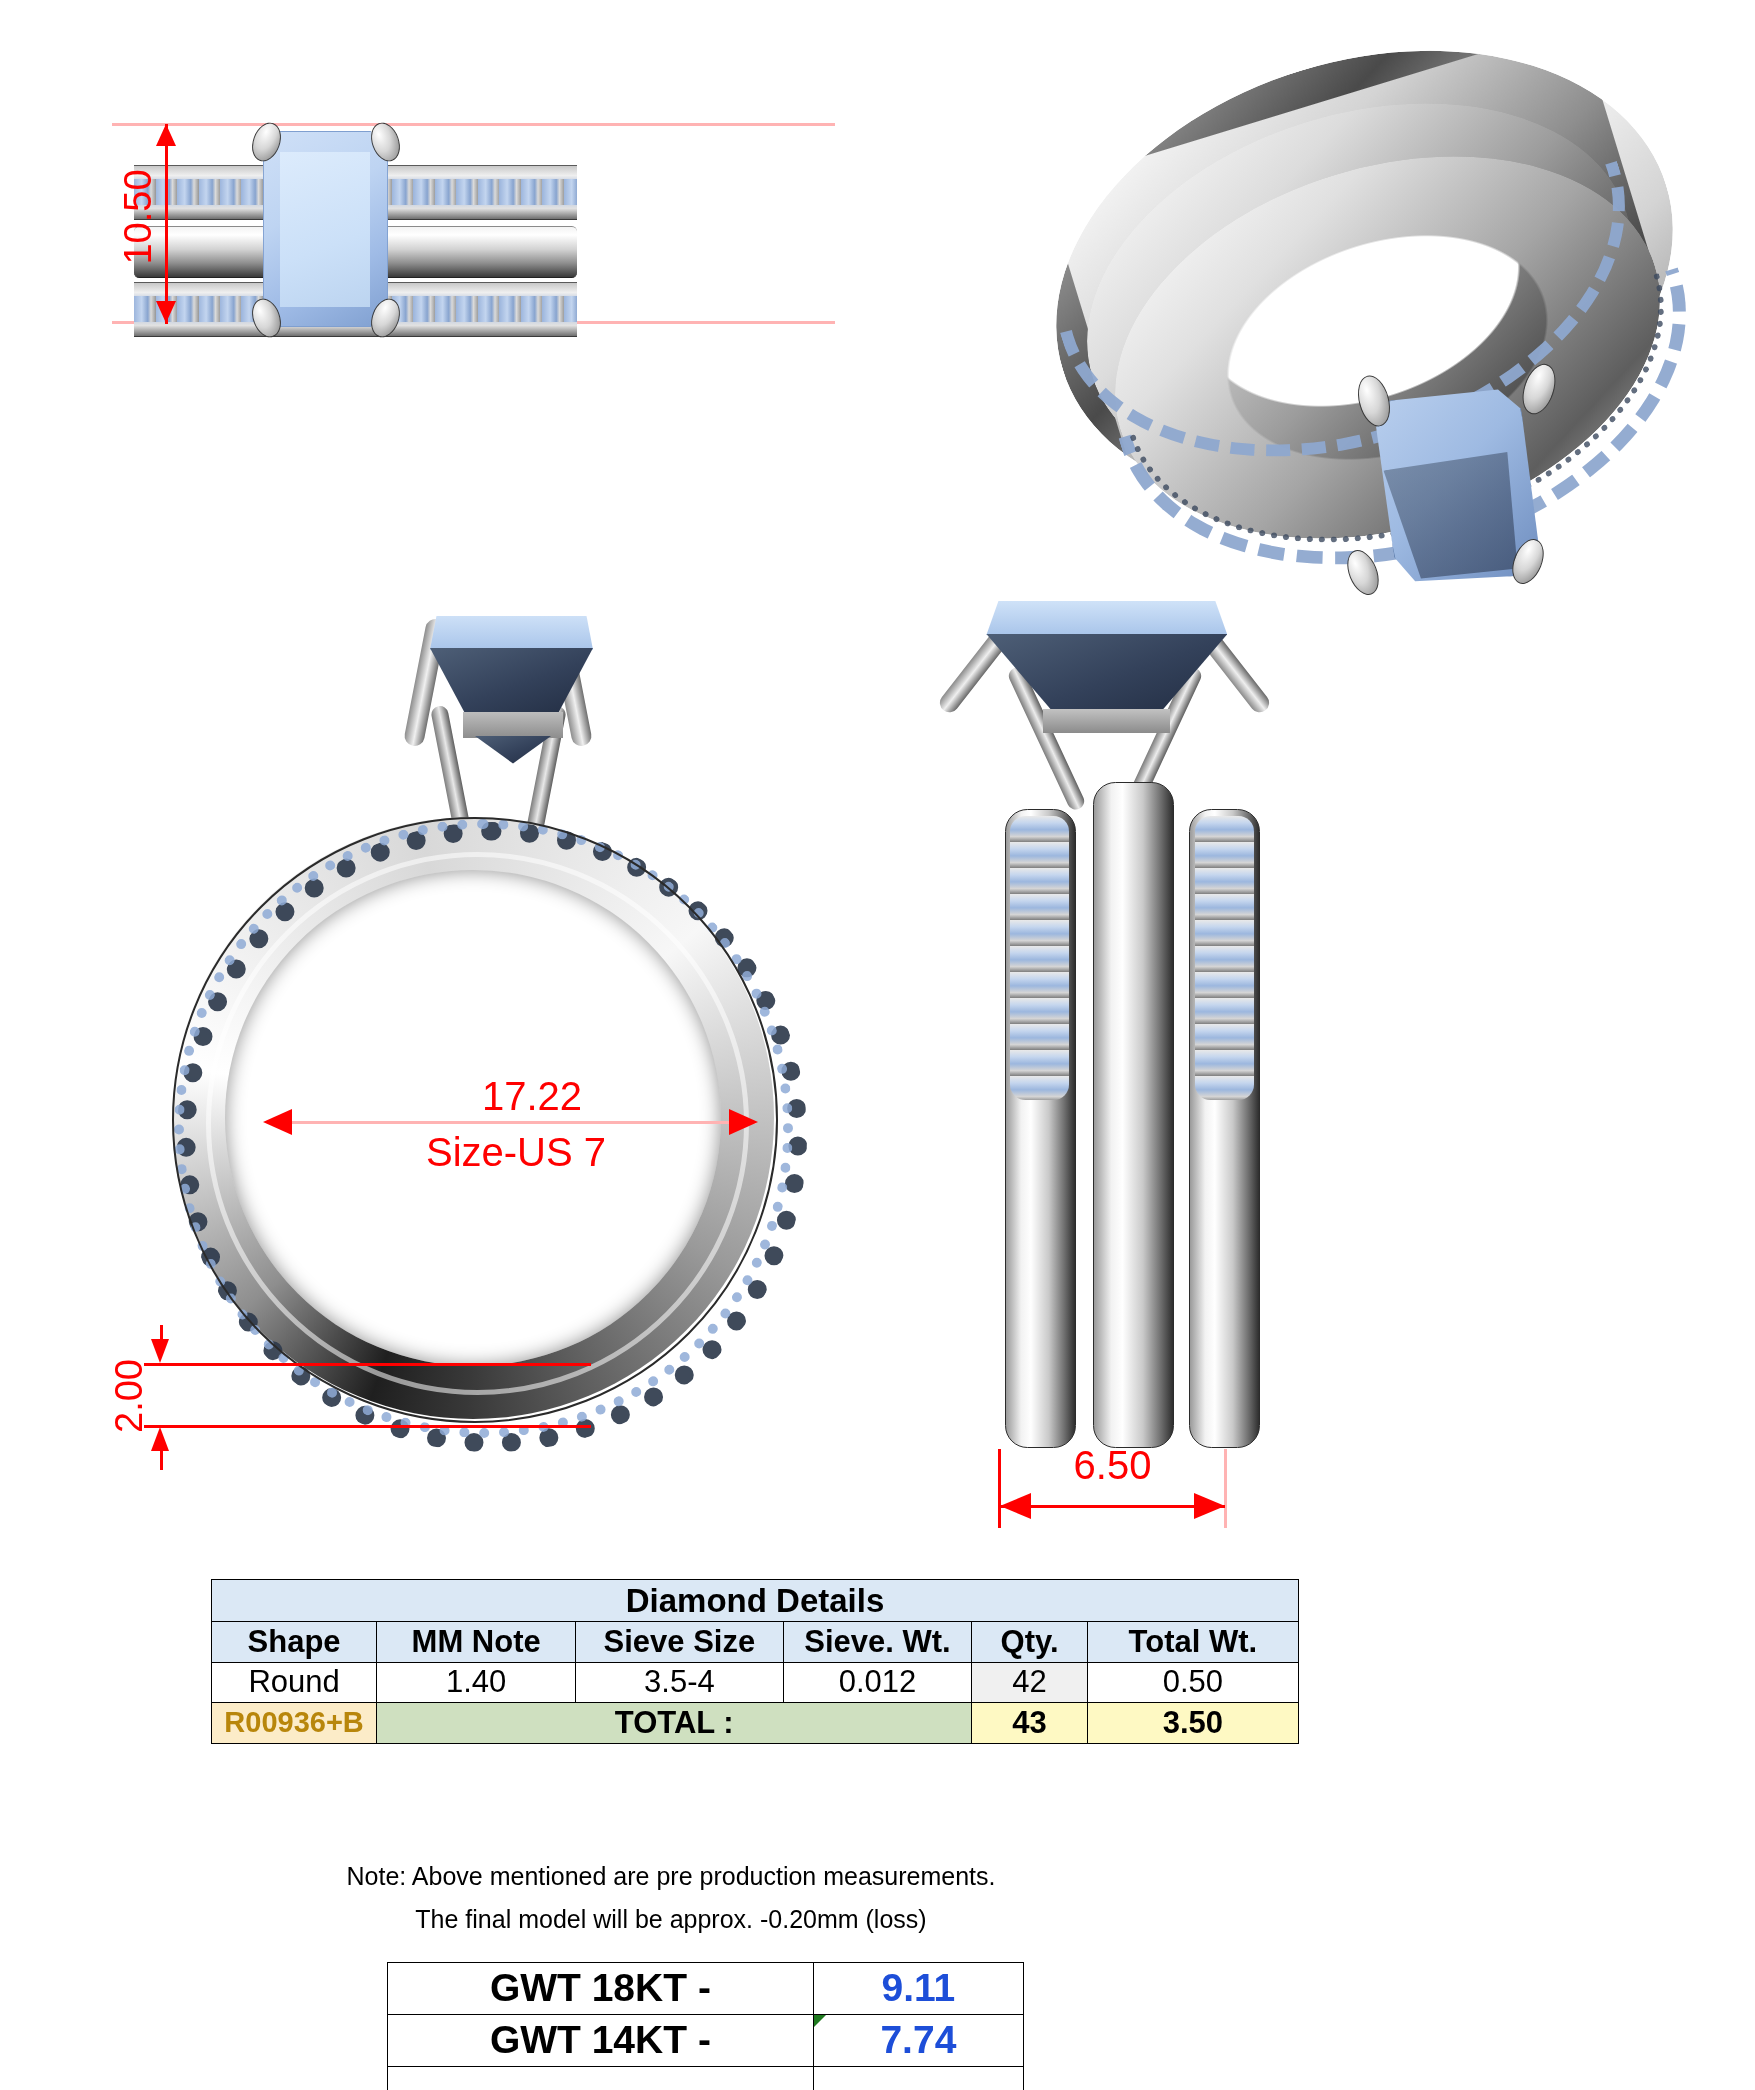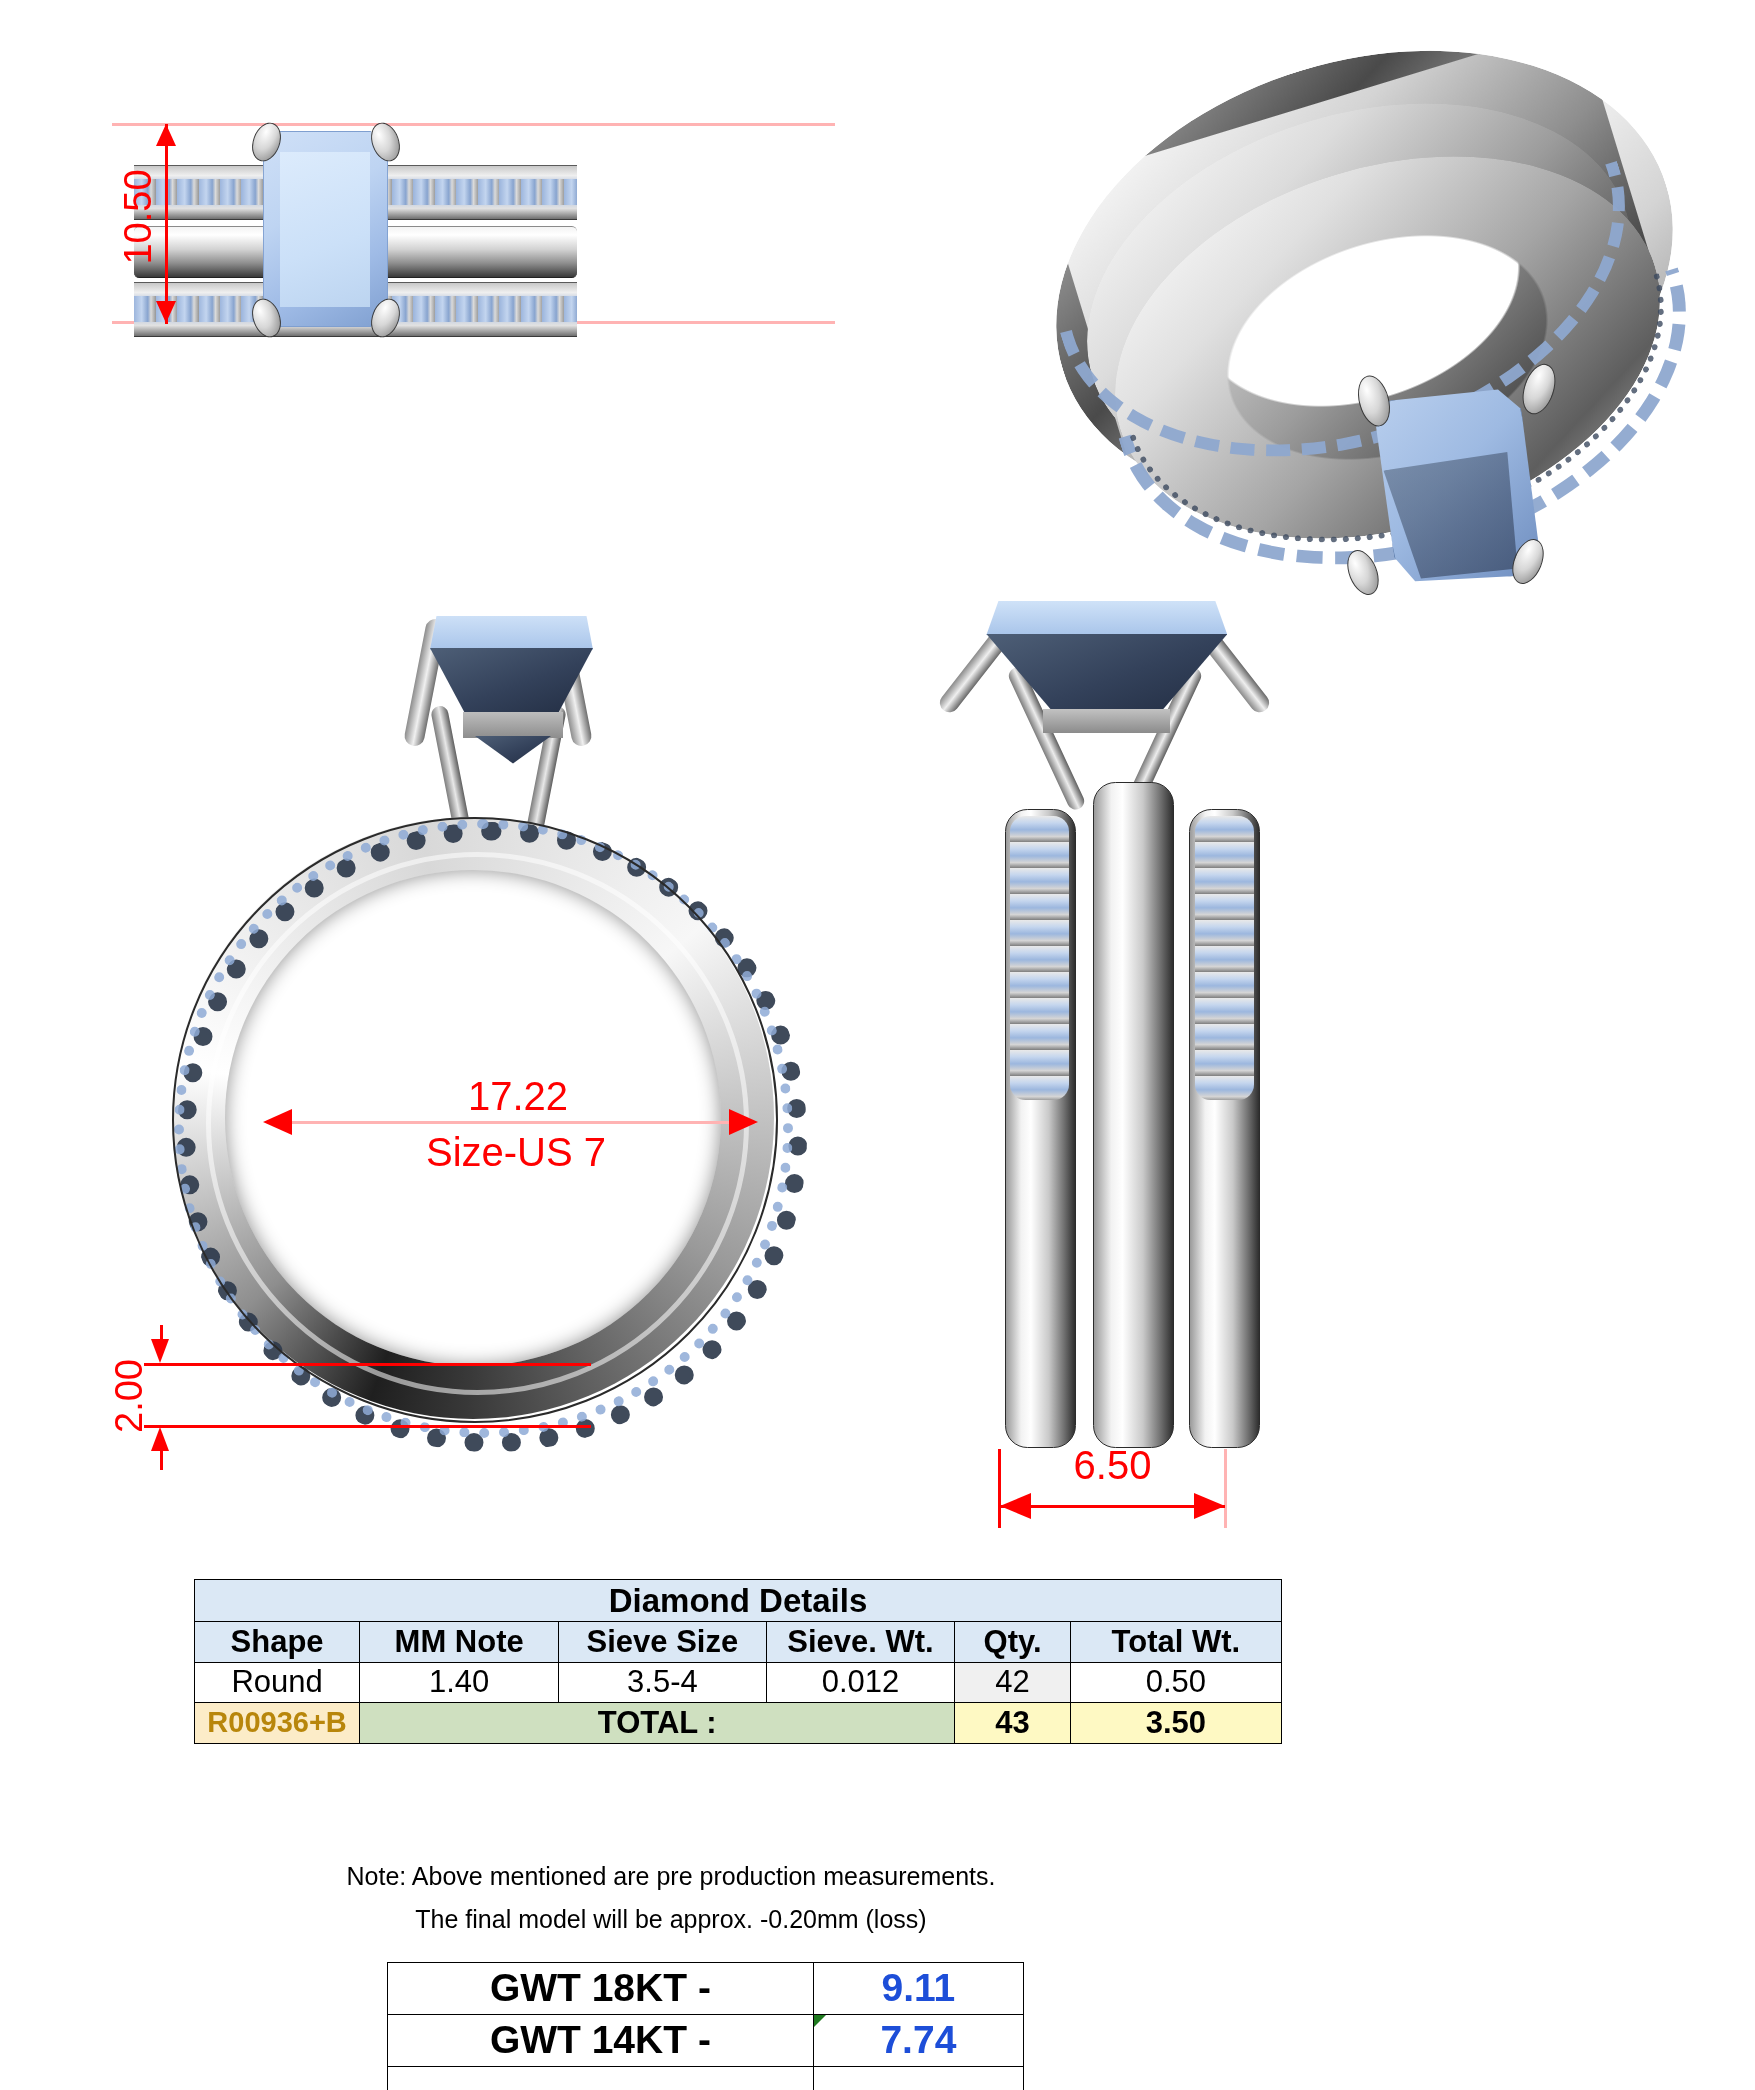--- a/index.html
+++ b/index.html
@@ -169,21 +169,21 @@
     <div class="abs" style="left:1.7px;top:217px;width:599px;height:599px;border-radius:50%;
                 border:10.3px dotted #8fabd6;opacity:.85;"></div>
     <div class="abs" style="left:0px;top:215px;width:602px;height:602px;border-radius:50%;
                 border:2.6px solid #2a2a2a;"></div>
   </div>
 
   <div class="abs" style="left:258px;top:1080px;width:516px;height:112px;">
     <div class="abs dimline-pale" style="left:15.5px;top:41px;width:482px;height:3.4px;"></div>
     <div class="abs" style="left:5.2px;top:29px;width:0;height:0;border-top:13.8px solid transparent;border-bottom:13.8px solid transparent;border-right:29px solid #ff0000;"></div>
     <div class="abs" style="left:471px;top:29px;width:0;height:0;border-top:13.8px solid transparent;border-bottom:13.8px solid transparent;border-left:29px solid #ff0000;"></div>
-    <div class="abs dimtxt" style="left:2px;top:-4.3px;width:516px;text-align:center;font-size:40px;">17.22</div>
+    <div class="abs dimtxt" style="left:16px;top:-4.3px;width:516px;text-align:center;font-size:40px;">17.22</div>
     <div class="abs dimtxt" style="left:0px;top:52px;width:516px;text-align:center;font-size:40px;">Size-US 7</div>
   </div>
 
   <div class="abs" style="left:103px;top:1325px;width:516px;height:155px;">
     <div class="abs dimline" style="left:41px;top:38px;width:447px;height:2.6px;"></div>
     <div class="abs dimline" style="left:41px;top:100px;width:447px;height:2.6px;"></div>
     <div class="abs dimline" style="left:57px;top:0px;width:2.6px;height:15.5px;"></div>
     <div class="abs" style="left:48px;top:13.8px;width:0;height:0;border-left:9.5px solid transparent;border-right:9.5px solid transparent;border-top:24px solid #ff0000;"></div>
     <div class="abs" style="left:48px;top:102px;width:0;height:0;border-left:9.5px solid transparent;border-right:9.5px solid transparent;border-bottom:24px solid #ff0000;"></div>
     <div class="abs dimline" style="left:57px;top:126px;width:2.6px;height:19px;"></div>
@@ -224,21 +224,21 @@
 
   <div class="abs" style="left:981px;top:1428px;width:344px;height:138px;">
     <div class="abs dimline" style="left:17px;top:20.6px;width:2.6px;height:79px;"></div>
     <div class="abs dimline-pale" style="left:243px;top:20.6px;width:2.6px;height:79px;"></div>
     <div class="abs dimline" style="left:19px;top:77px;width:225px;height:3.4px;"></div>
     <div class="abs" style="left:19px;top:65px;width:0;height:0;border-top:13.8px solid transparent;border-bottom:13.8px solid transparent;border-right:31px solid #ff0000;"></div>
     <div class="abs" style="left:213px;top:65px;width:0;height:0;border-top:13.8px solid transparent;border-bottom:13.8px solid transparent;border-left:31px solid #ff0000;"></div>
     <div class="abs dimtxt" style="left:0px;top:17px;width:263px;text-align:center;font-size:40px;">6.50</div>
   </div>
 
-  <table class="dtable" style="left:194px;top:1579px;width:1088px;">
+  <table class="dtable" style="left:211px;top:1579px;width:1088px;">
     <tbody>
         <tr>
       <td class="t-title" colspan="6">Diamond Details</td>
     </tr>
     <tr>
       <td class="t-head" style="width:155px;">Shape</td>
       <td class="t-head" style="width:198px;">MM Note</td>
       <td class="t-head" style="width:206px;">Sieve Size</td>
       <td class="t-head" style="width:185px;">Sieve. Wt.</td>
       <td class="t-head" style="width:108px;">Qty.</td>

